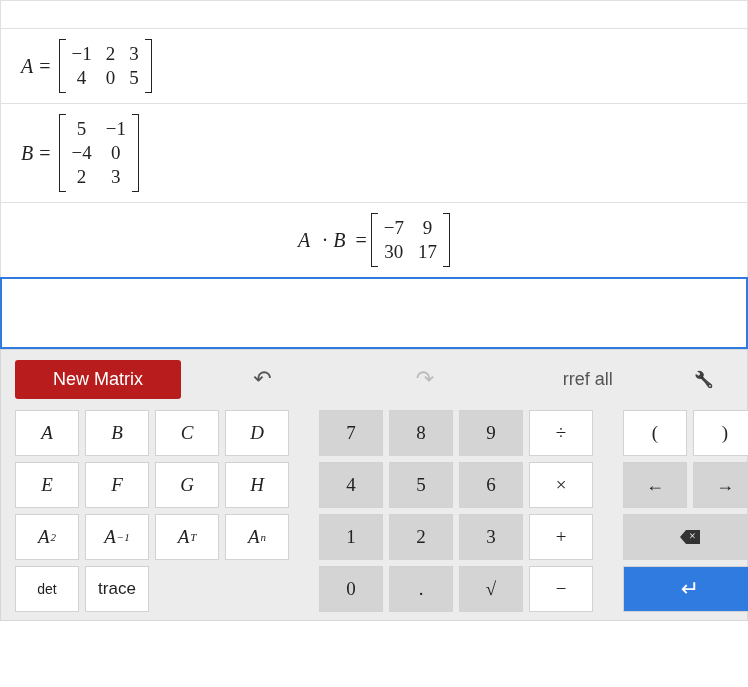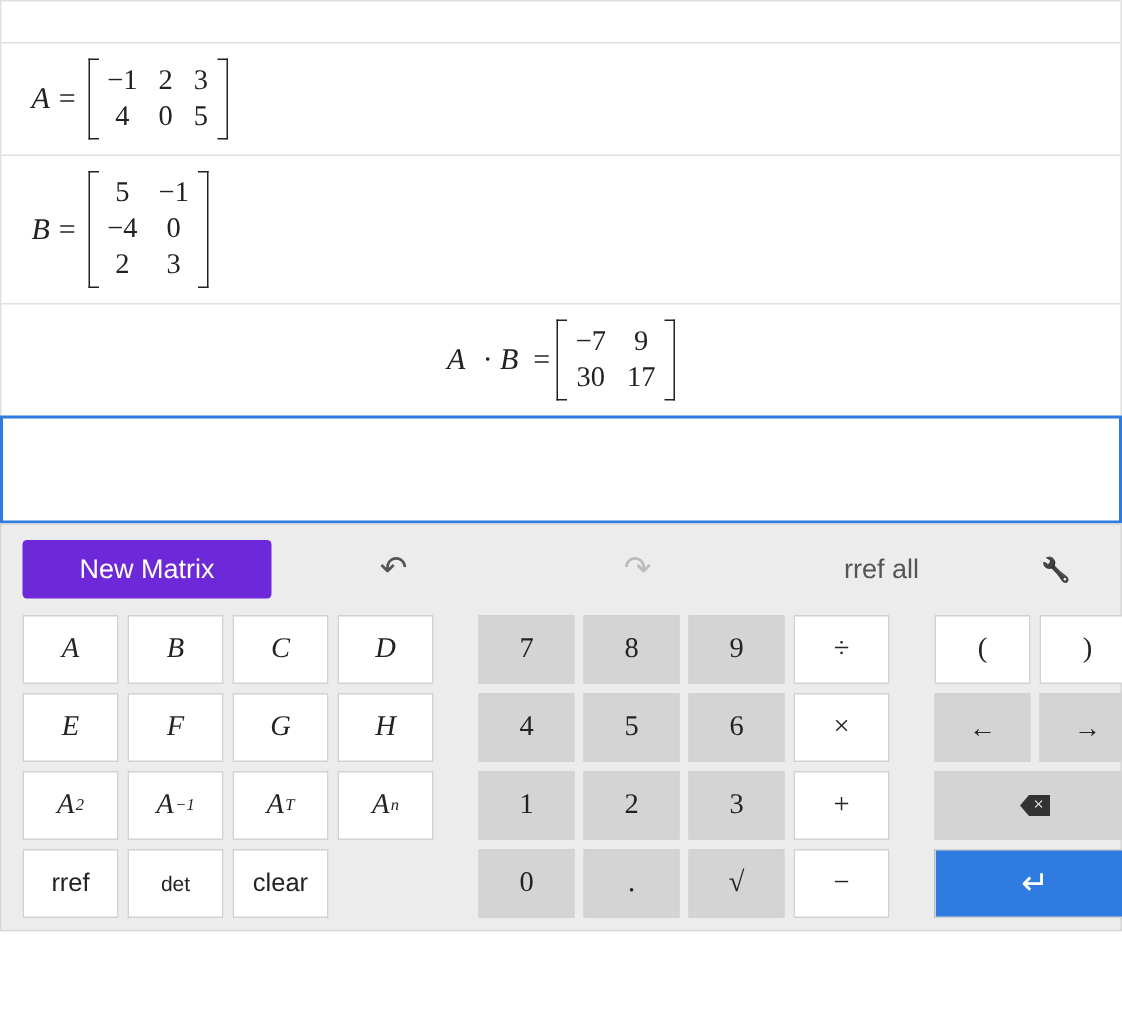--- a/index.html
+++ b/index.html
@@ -57,21 +57,21 @@
     padding: 8px;
     font-family: Arial, sans-serif;
     font-style: normal;
   }
   .toolbar {
     display: flex;
     align-items: center;
     margin-bottom: 10px;
   }
   .new-matrix {
-    background: #6d28d9;
+    background: #b91c1c;
     color: #fff;
     border: none;
     font-size: 18px;
     padding: 9px 38px;
     border-radius: 3px;
     cursor: pointer;
     margin-left: 6px;
   }
   .tool-btn {
     flex: 1;
@@ -227,23 +227,22 @@
         <div class="key italic">C</div>
         <div class="key italic">D</div>
         <div class="key italic">E</div>
         <div class="key italic">F</div>
         <div class="key italic">G</div>
         <div class="key italic">H</div>
         <div class="key italic">A<sup>2</sup></div>
         <div class="key italic">A<sup>−1</sup></div>
         <div class="key italic">A<sup>T</sup></div>
         <div class="key italic">A<sup class="up-n">n</sup></div>
-        <div class="key" style="font-family: Arial, sans-serif; font-size: 17px;">rref</div>
         <div class="key" style="font-family: Liberation Sans, sans-serif; font-size: 14px;">det</div>
-        <div class="key" style="font-family: Arial, sans-serif; font-size: 17px;">clear</div>
+        <div class="key" style="font-family: Arial, sans-serif; font-size: 17px;">trace</div>
         <div class="key blank"></div>
       </div>
     <div class="keygroup g-num" id="num-grid">
         <div class="key shaded">7</div>
         <div class="key shaded">8</div>
         <div class="key shaded">9</div>
         <div class="key">÷</div>
         <div class="key shaded">4</div>
         <div class="key shaded">5</div>
         <div class="key shaded">6</div>

